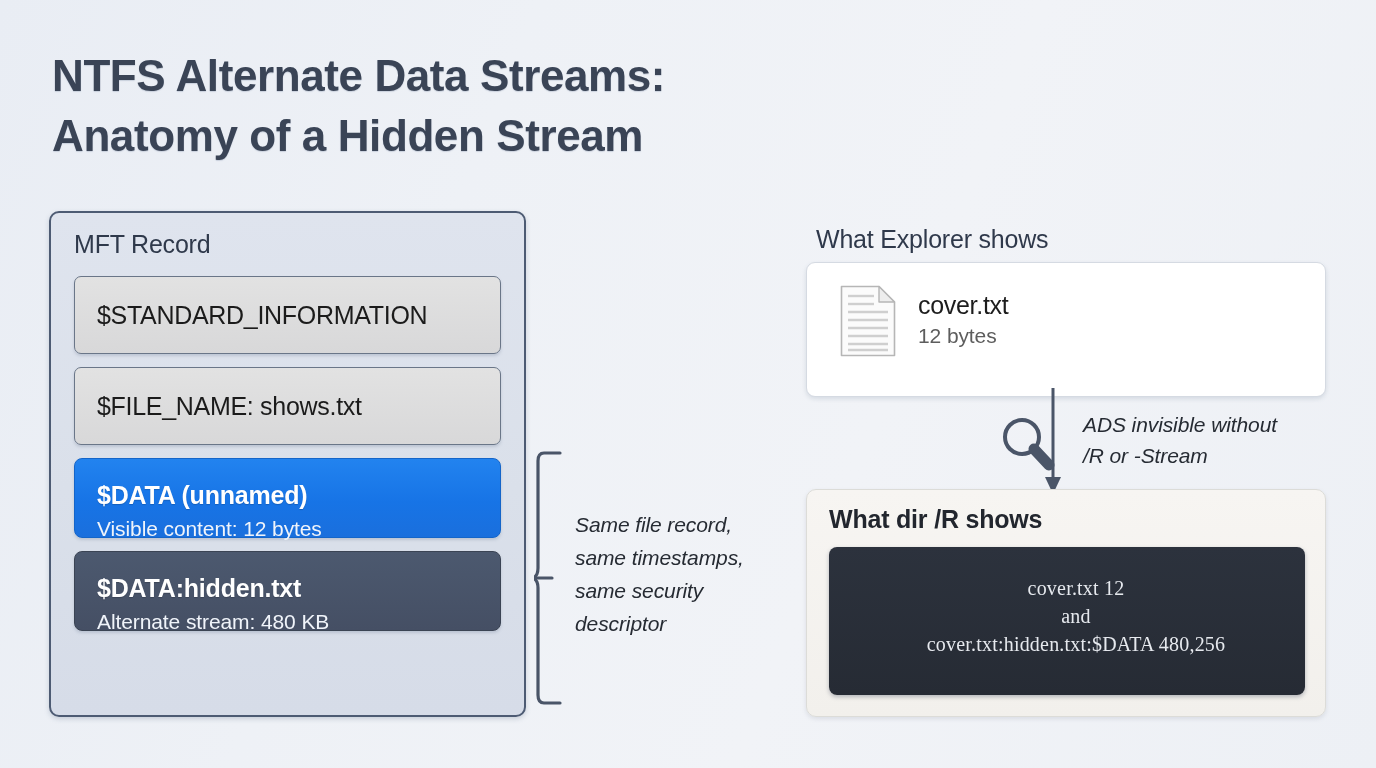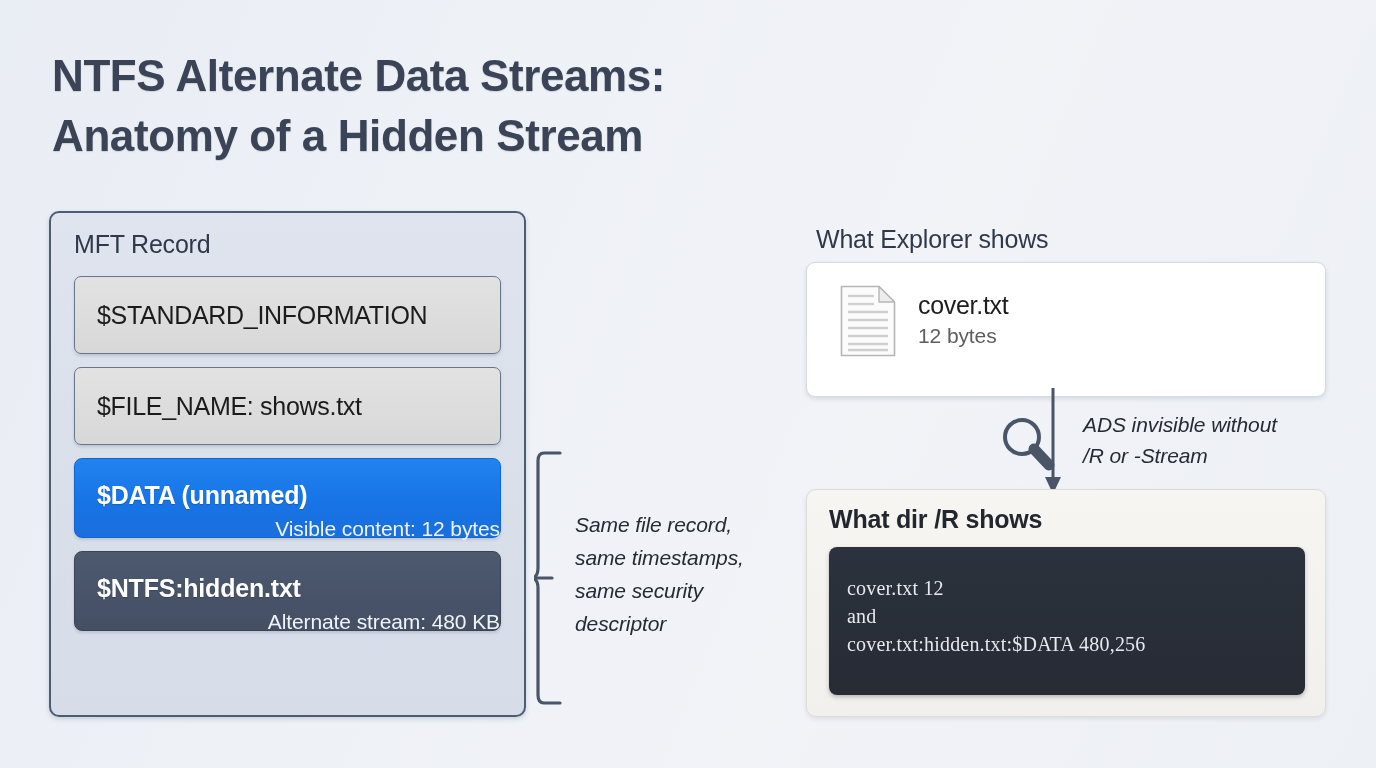--- a/index.html
+++ b/index.html
@@ -100,21 +100,20 @@
     line-height: 31px;
     text-shadow: 0 1px 1px rgba(0,0,0,0.18);
   }
   .attr-stream .attr-sub {
     display: block;
     font-size: 21px;
     color: #f0f4fa;
     line-height: 30px;
     margin-top: 3px;
     letter-spacing: -0.1px;
-    text-align: right;
   }
   .attr-stream.variant-primary {
     background: linear-gradient(180deg, #2283ef 0%, #1774e6 55%, #1a6fdd 100%);
     border: 1px solid #1465c9;
   }
   .attr-stream.variant-alternate {
     background: linear-gradient(180deg, #4c596f 0%, #454f64 100%);
     border: 1px solid #3b4454;
   }
 
@@ -218,20 +217,21 @@
   .dir-panel {
     position: absolute;
     left: 806px;
     top: 489px;
     width: 520px;
     height: 228px;
     background: linear-gradient(180deg, #f7f5f2 0%, #f2f0ec 100%);
     border: 1px solid #dcdcd8;
     border-radius: 10px;
     box-shadow: 0 2px 4px rgba(120,130,150,0.18);
+    text-align: center;
   }
   .dir-title {
     position: absolute;
     left: 22px;
     top: 15px;
     font-size: 25px;
     font-weight: bold;
     color: #22262e;
     letter-spacing: -0.2px;
   }
@@ -276,21 +276,21 @@
     <div class="attr-chip attr-plain">
       <span class="attr-label">$FILE_NAME: shows.txt</span>
     </div>
 
     <div class="attr-chip attr-stream variant-primary">
       <span class="attr-label">$DATA (unnamed)</span>
       <span class="attr-sub">Visible content: 12 bytes</span>
     </div>
 
     <div class="attr-chip attr-stream variant-alternate">
-      <span class="attr-label">$NTFS:hidden.txt</span>
+      <span class="attr-label">$DATA:hidden.txt</span>
       <span class="attr-sub">Alternate stream: 480 KB</span>
     </div>
 
   </div>
 </section>
 
 <div class="brace-wrap">
   <svg width="46" height="256" viewBox="0 0 46 256">
     <path d="M 26 3 L 10 3 Q 4 3 4 11 L 4 118 Q 4 126 -1 128 Q 4 130 4 138 L 4 245 Q 4 253 10 253 L 26 253" fill="none" stroke="#4a5568" stroke-width="3.2" stroke-linecap="round" stroke-linejoin="round"></path>
     <path d="M 0 128 L 18 128" fill="none" stroke="#4a5568" stroke-width="3.2" stroke-linecap="round"></path>

